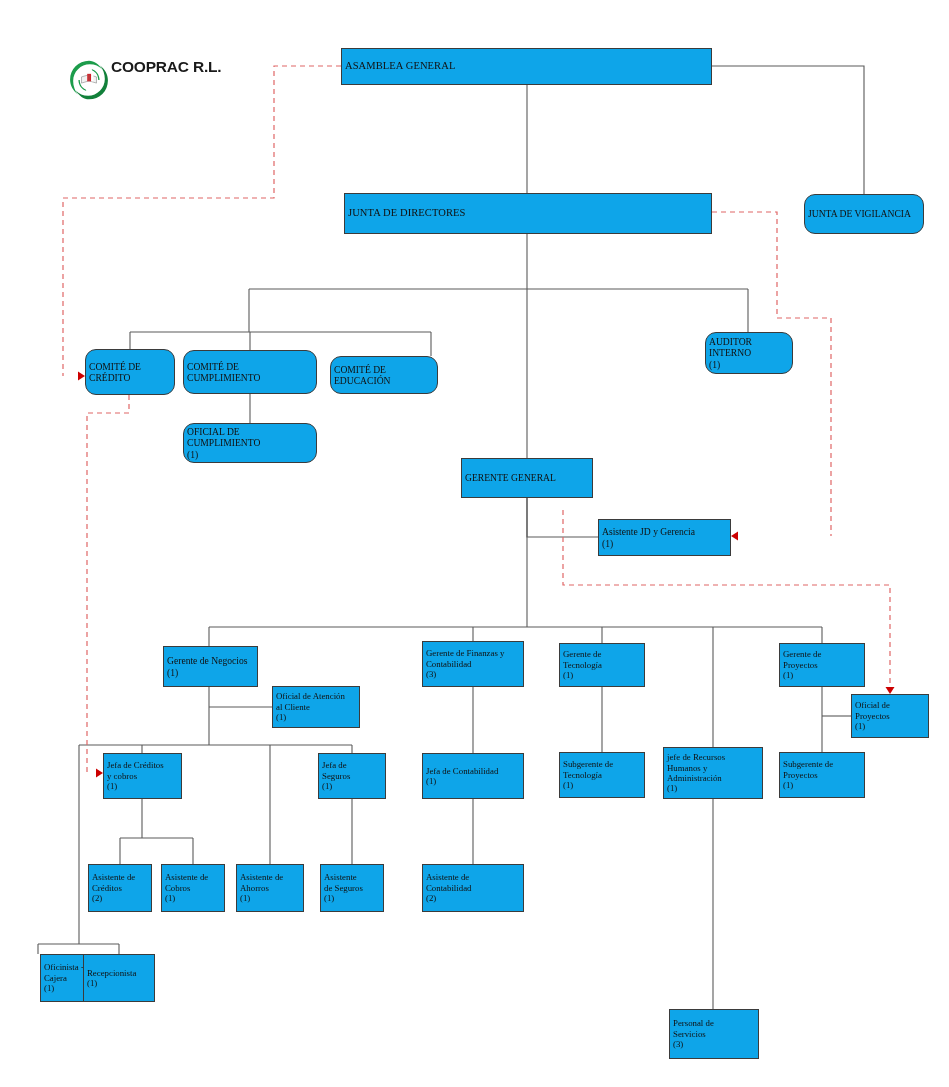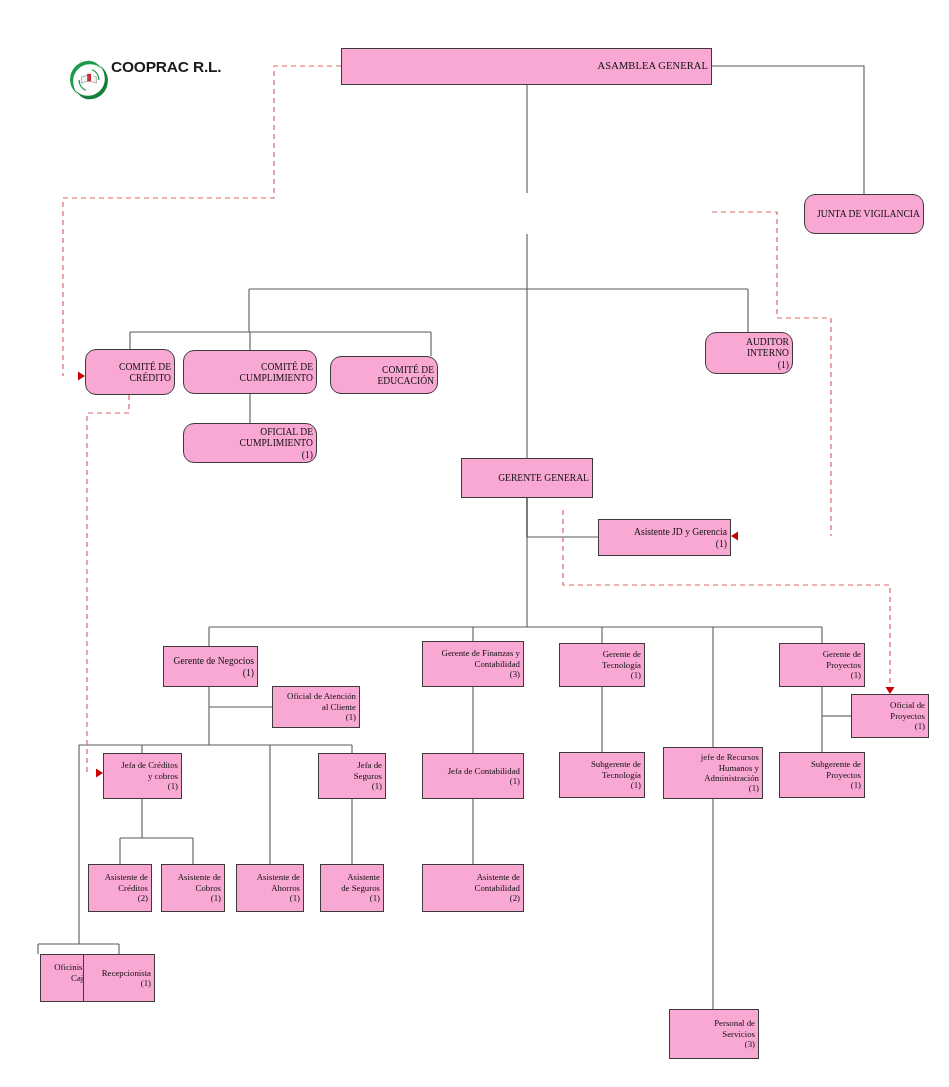--- a/index.html
+++ b/index.html
@@ -22,25 +22,25 @@
     position: absolute;
     left: 0;
     top: 0;
     width: 949px;
     height: 1087px;
   }
   .org-box {
     position: absolute;
     box-sizing: border-box;
     border: 1.3px solid #3b3b3b;
-    background: #f9a8d4;
+    background: #0ea5e9;
     display: flex;
     align-items: center;
     justify-content: center;
-    text-align: right;
+    text-align: left;
     color: #111111;
     line-height: 1.18;
     padding: 2px 3px;
     z-index: 3;
   }
   .org-box .box-text {
     white-space: pre-line;
     display: block;
     width: 100%;
   }
@@ -152,20 +152,23 @@
       <rect x="46" y="36" width="9" height="17" fill="#cf2027"></rect>
       <rect x="55" y="36" width="5" height="17" fill="#ffffff"></rect>
       <path d="M50 38 L50 53" stroke="#888" stroke-width="1"></path>
     </svg>
     <span id="logo-text">COOPRAC R.L.</span>
   </div>
 
 <div class="org-box tier-top" style="left: 341px; top: 48px; width: 371px; height: 37px;">
       <span class="box-text">ASAMBLEA GENERAL</span>
     </div>
+    <div class="org-box tier-top" style="left: 344px; top: 193px; width: 368px; height: 41px;">
+      <span class="box-text">JUNTA DE DIRECTORES</span>
+    </div>
     <div class="org-box tier-committee" style="left: 804px; top: 194px; width: 120px; height: 40px;">
       <span class="box-text">JUNTA DE VIGILANCIA</span>
     </div>
     <div class="org-box tier-committee" style="left: 85px; top: 349px; width: 90px; height: 46px;">
       <span class="box-text">COMITÉ DE
 CRÉDITO</span>
     </div>
     <div class="org-box tier-committee" style="left: 183px; top: 350px; width: 134px; height: 44px;">
       <span class="box-text">COMITÉ DE CUMPLIMIENTO</span>
     </div>

